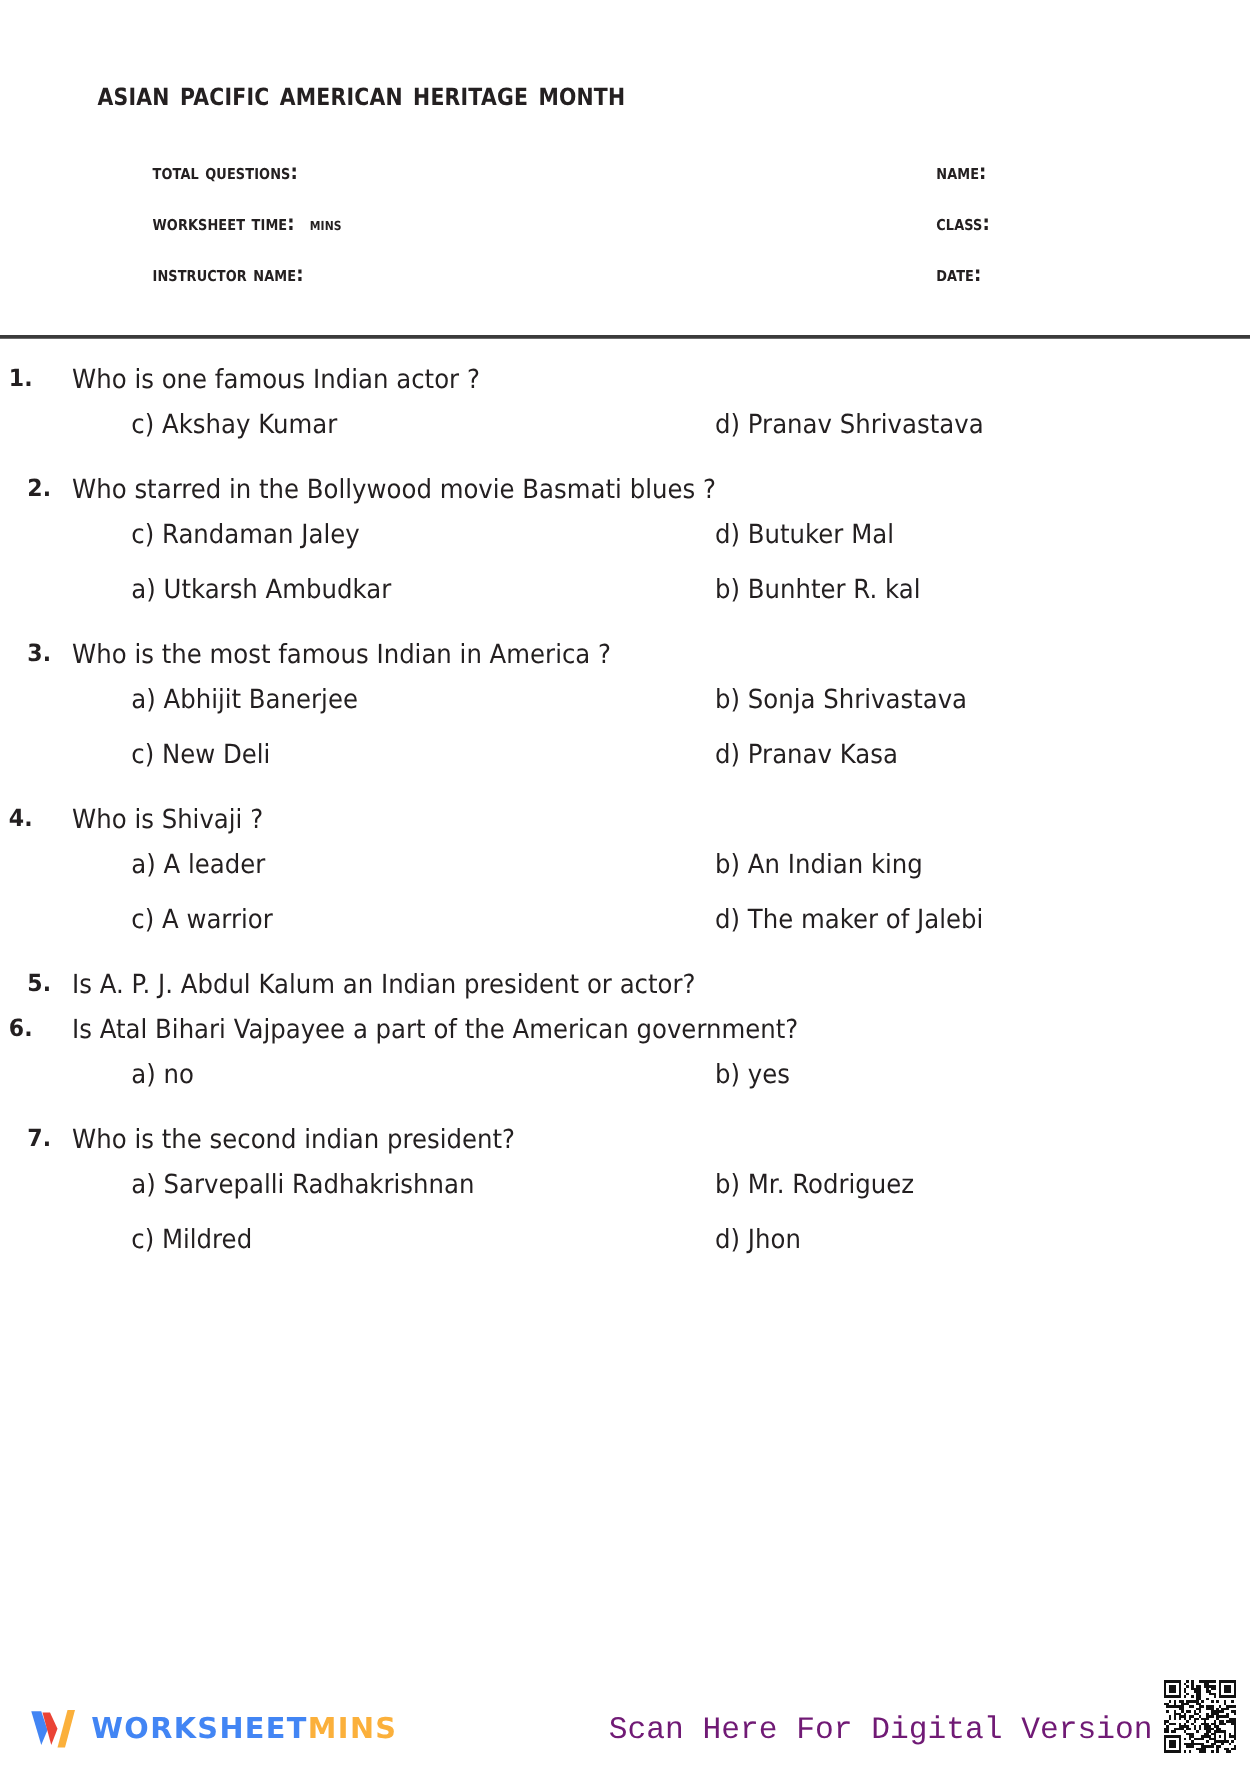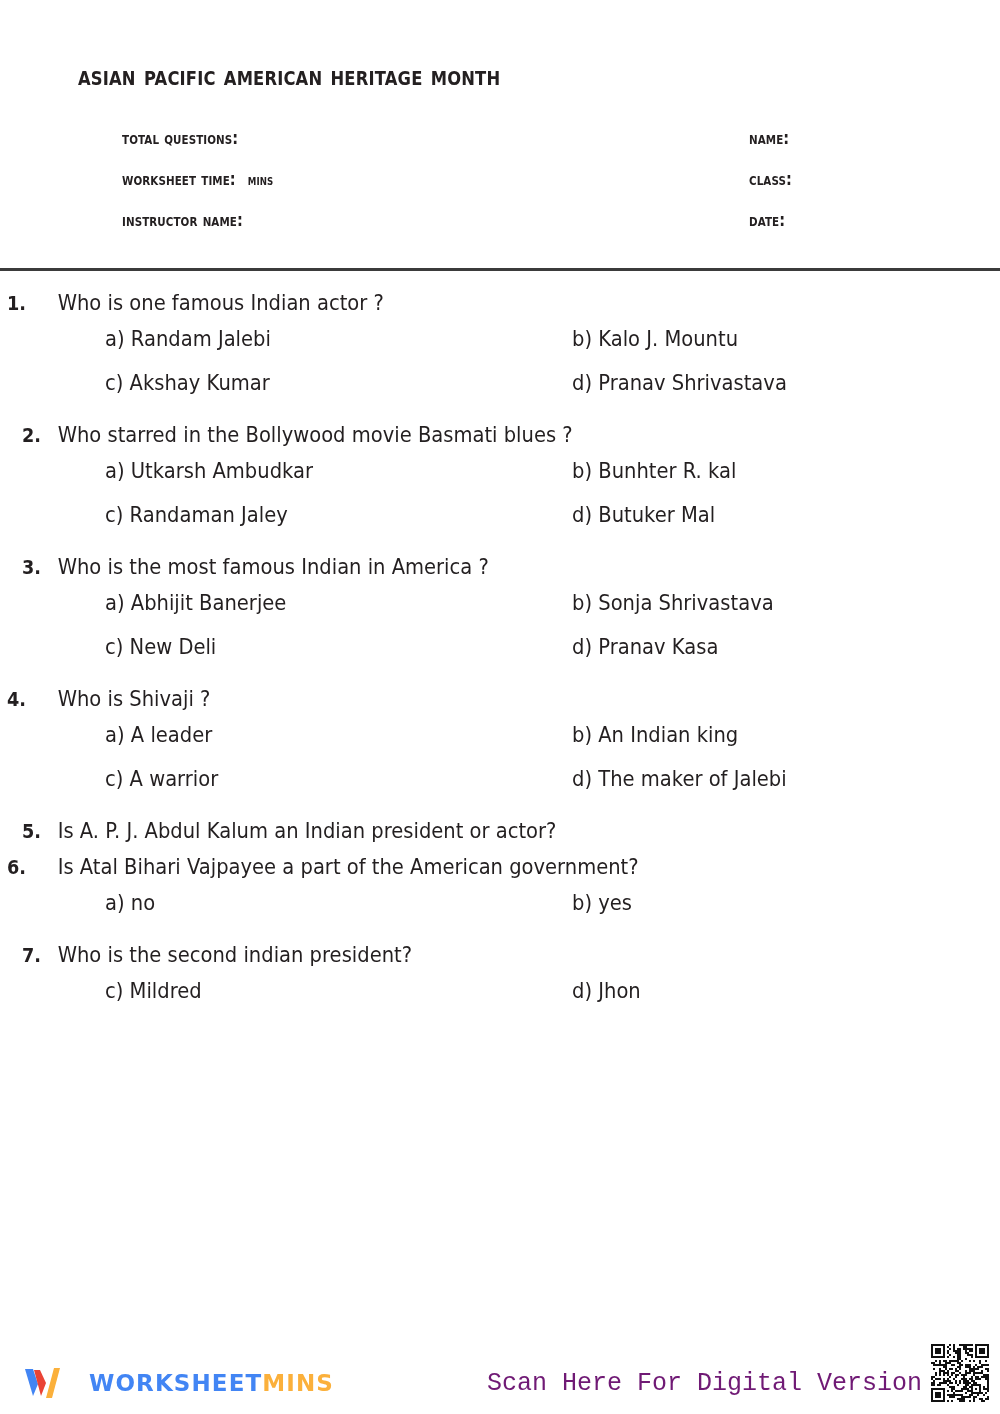--- a/index.html
+++ b/index.html
@@ -166,21 +166,21 @@
     width: 42px;
     height: 38px;
     display: block;
   }
   .logo-text {
     font-family: "DejaVu Sans", sans-serif;
     font-weight: bold;
     font-size: 23px;
     letter-spacing: 1.1px;
   }
-  .logo-text .w { color: #4285f4; margin-left: 16px; }
+  .logo-text .w { color: #4285f4; }
   .logo-text .z { color: #fbb03b; }
 
   .scan {
     position: absolute;
     right: 78px;
     bottom: 16px;
     font-family: Liberation Mono, monospace;
     font-size: 25px;
     color: #701a75;
     white-space: nowrap;
@@ -217,40 +217,36 @@
     </div>
   </div>
 
   <div class="divider"></div>
 
   <div class="questions" id="questions-root">
       <div class="qblock">
         <div class="qline"><span class="qnum gap">1.</span><span class="qtext">Who is one famous Indian actor ?</span></div>
         <div class="opts">
           <div class="optrow">
-            <div class="opt col-a"><span>a)</span> <span>Randam Jalebi</span></div>
-            <div class="opt col-b"><span>b)</span> <span>Kalo J. Mountu</span></div>
-          </div>
-          <div class="optrow">
             <div class="opt col-a"><span>c)</span> <span>Akshay Kumar</span></div>
             <div class="opt col-b"><span>d)</span> <span>Pranav Shrivastava</span></div>
           </div>
         </div>
       </div>
       <div class="qblock">
         <div class="qline"><span class="qnum">2.</span><span class="qtext">Who starred in the Bollywood movie Basmati blues ?</span></div>
         <div class="opts">
           <div class="optrow">
+            <div class="opt col-a"><span>c)</span> <span>Randaman Jaley</span></div>
+            <div class="opt col-b"><span>d)</span> <span>Butuker Mal</span></div>
+          </div>
+          <div class="optrow">
             <div class="opt col-a"><span>a)</span> <span>Utkarsh Ambudkar</span></div>
             <div class="opt col-b"><span>b)</span> <span>Bunhter R. kal</span></div>
           </div>
-          <div class="optrow">
-            <div class="opt col-a"><span>c)</span> <span>Randaman Jaley</span></div>
-            <div class="opt col-b"><span>d)</span> <span>Butuker Mal</span></div>
-          </div>
         </div>
       </div>
       <div class="qblock">
         <div class="qline"><span class="qnum">3.</span><span class="qtext">Who is the most famous Indian in America ?</span></div>
         <div class="opts">
           <div class="optrow">
             <div class="opt col-a"><span>a)</span> <span>Abhijit Banerjee</span></div>
             <div class="opt col-b"><span>b)</span> <span>Sonja Shrivastava</span></div>
           </div>
           <div class="optrow">
@@ -280,20 +276,24 @@
         <div class="opts">
           <div class="optrow">
             <div class="opt col-a"><span>a)</span> <span>no</span></div>
             <div class="opt col-b"><span>b)</span> <span>yes</span></div>
           </div>
         </div>
       </div>
       <div class="qblock">
         <div class="qline"><span class="qnum">7.</span><span class="qtext">Who is the second indian president?</span></div>
         <div class="opts">
+          <div class="optrow">
+            <div class="opt col-a"><span>a)</span> <span>Sarvepalli Radhakrishnan</span></div>
+            <div class="opt col-b"><span>b)</span> <span>Mr. Rodriguez</span></div>
+          </div>
           <div class="optrow">
             <div class="opt col-a"><span>c)</span> <span>Mildred</span></div>
             <div class="opt col-b"><span>d)</span> <span>Jhon</span></div>
           </div>
         </div>
       </div>
     </div>
 
   <div class="footer">
     <div class="logo">

